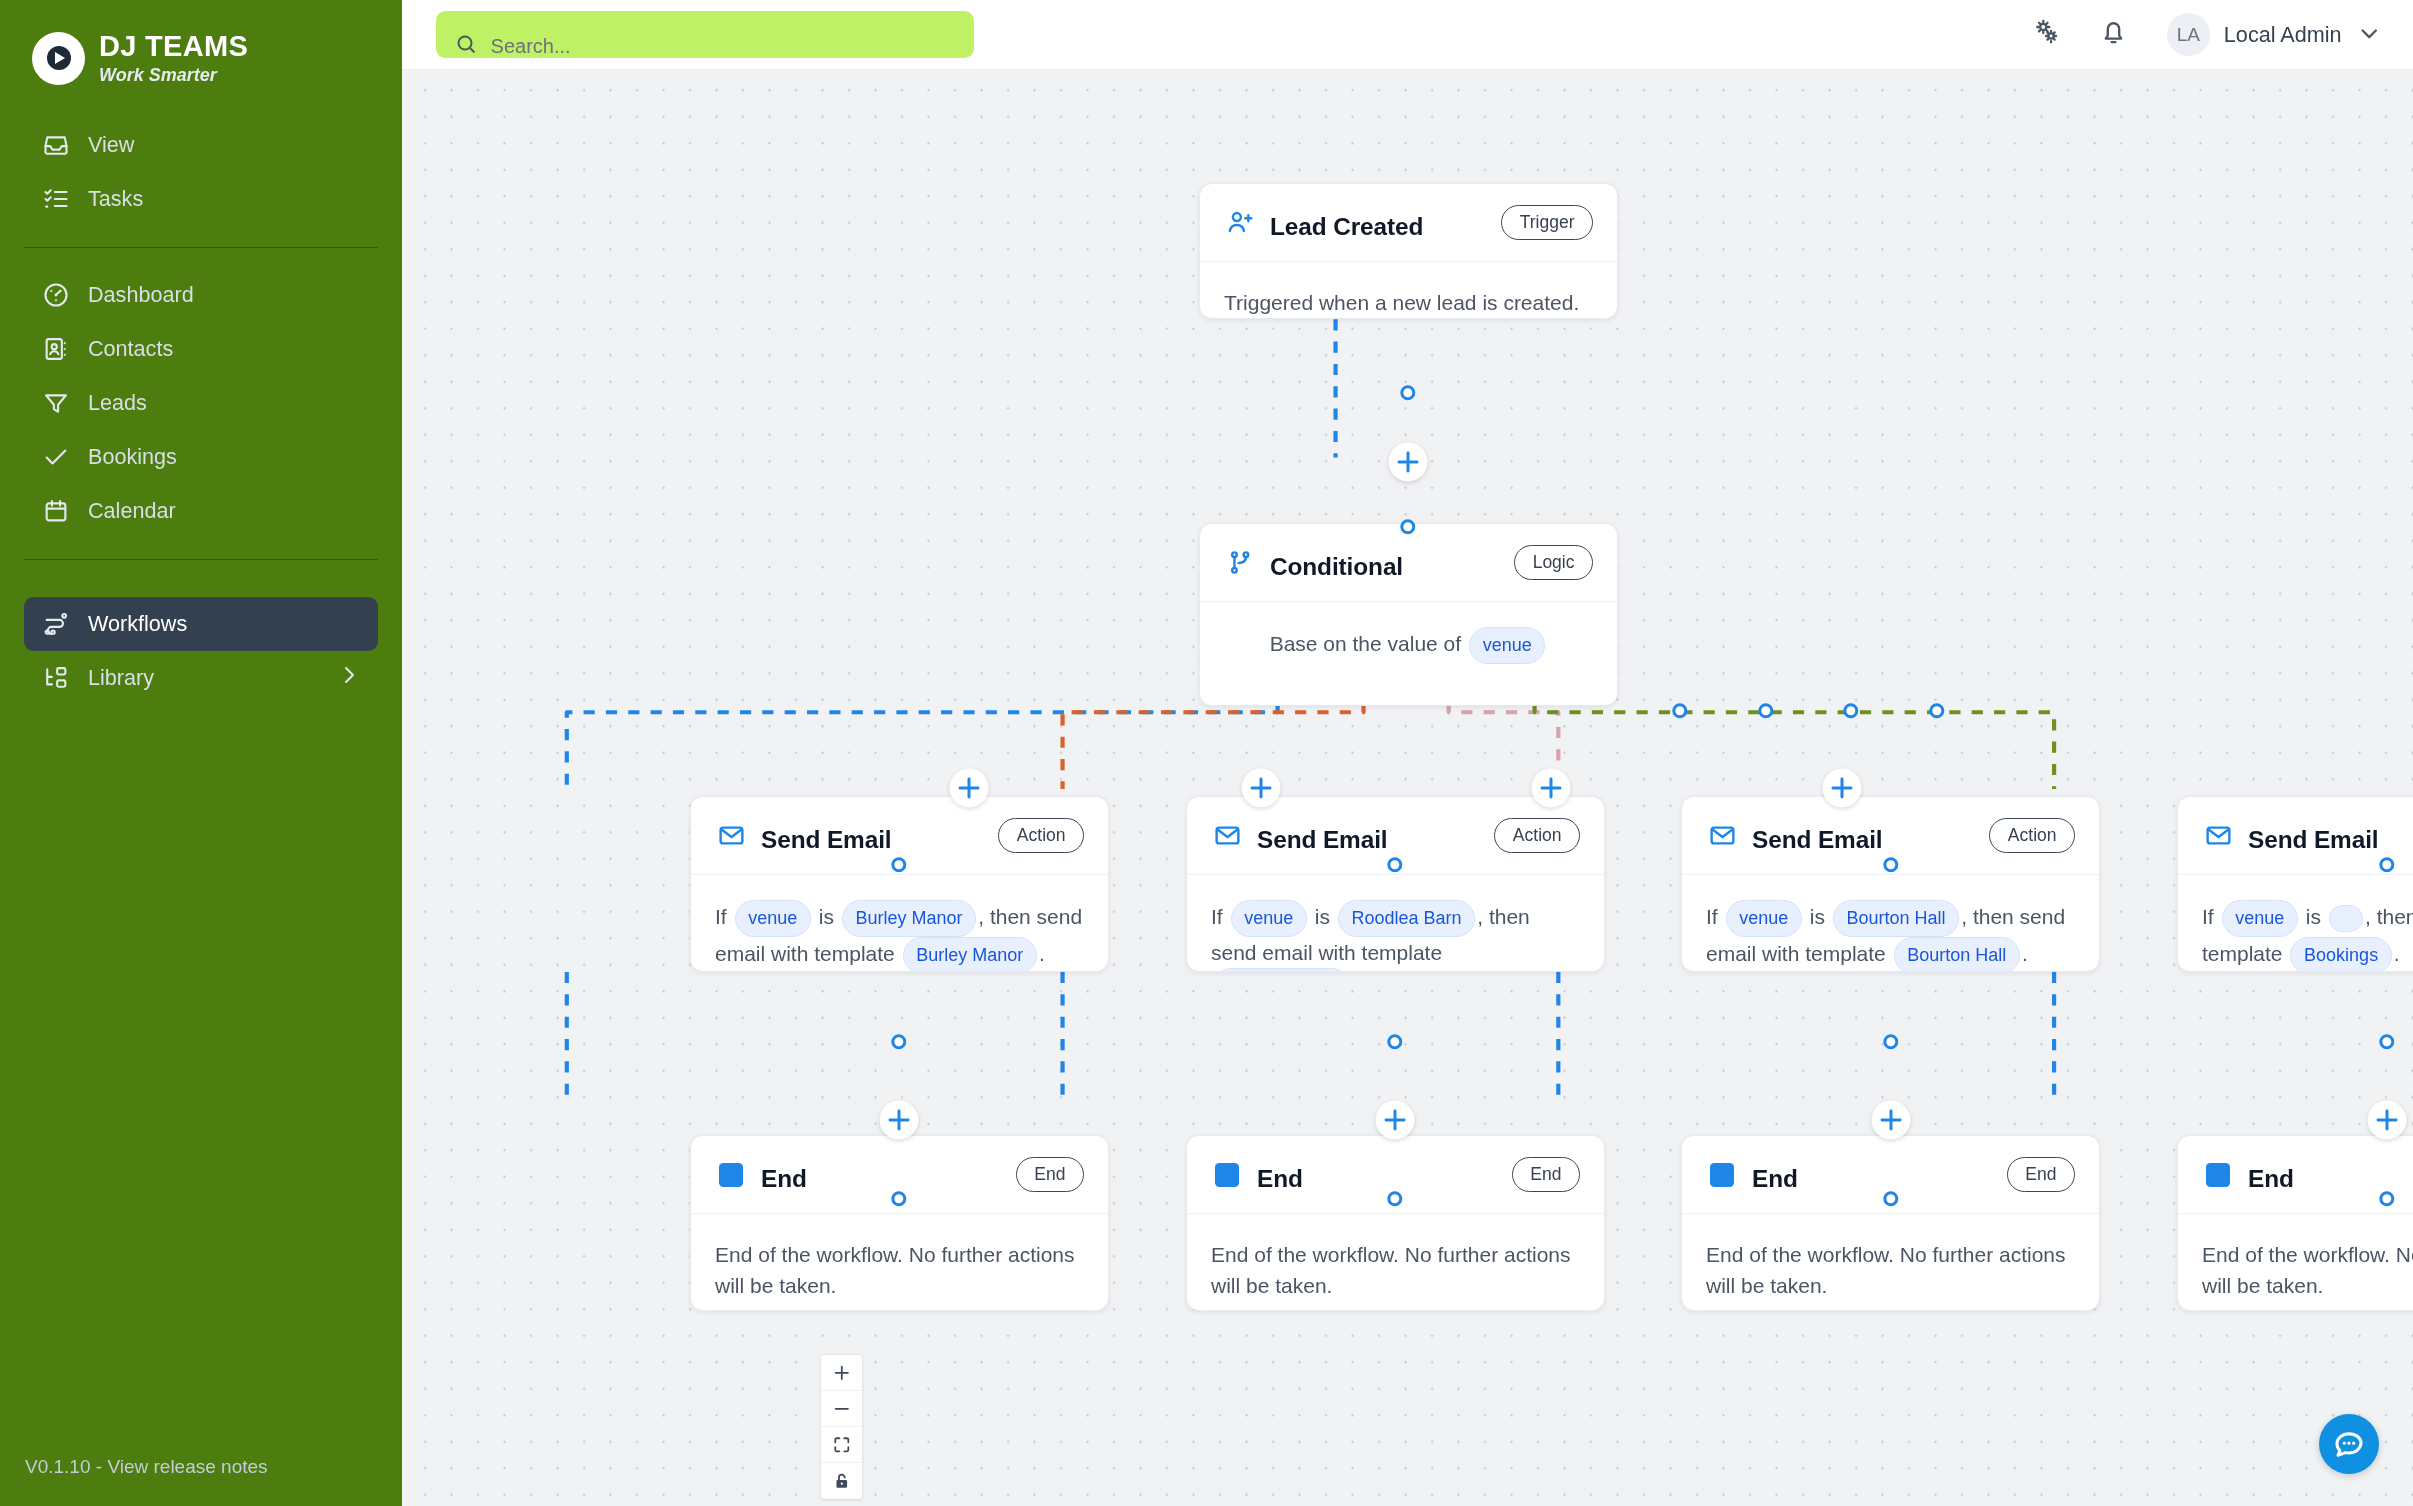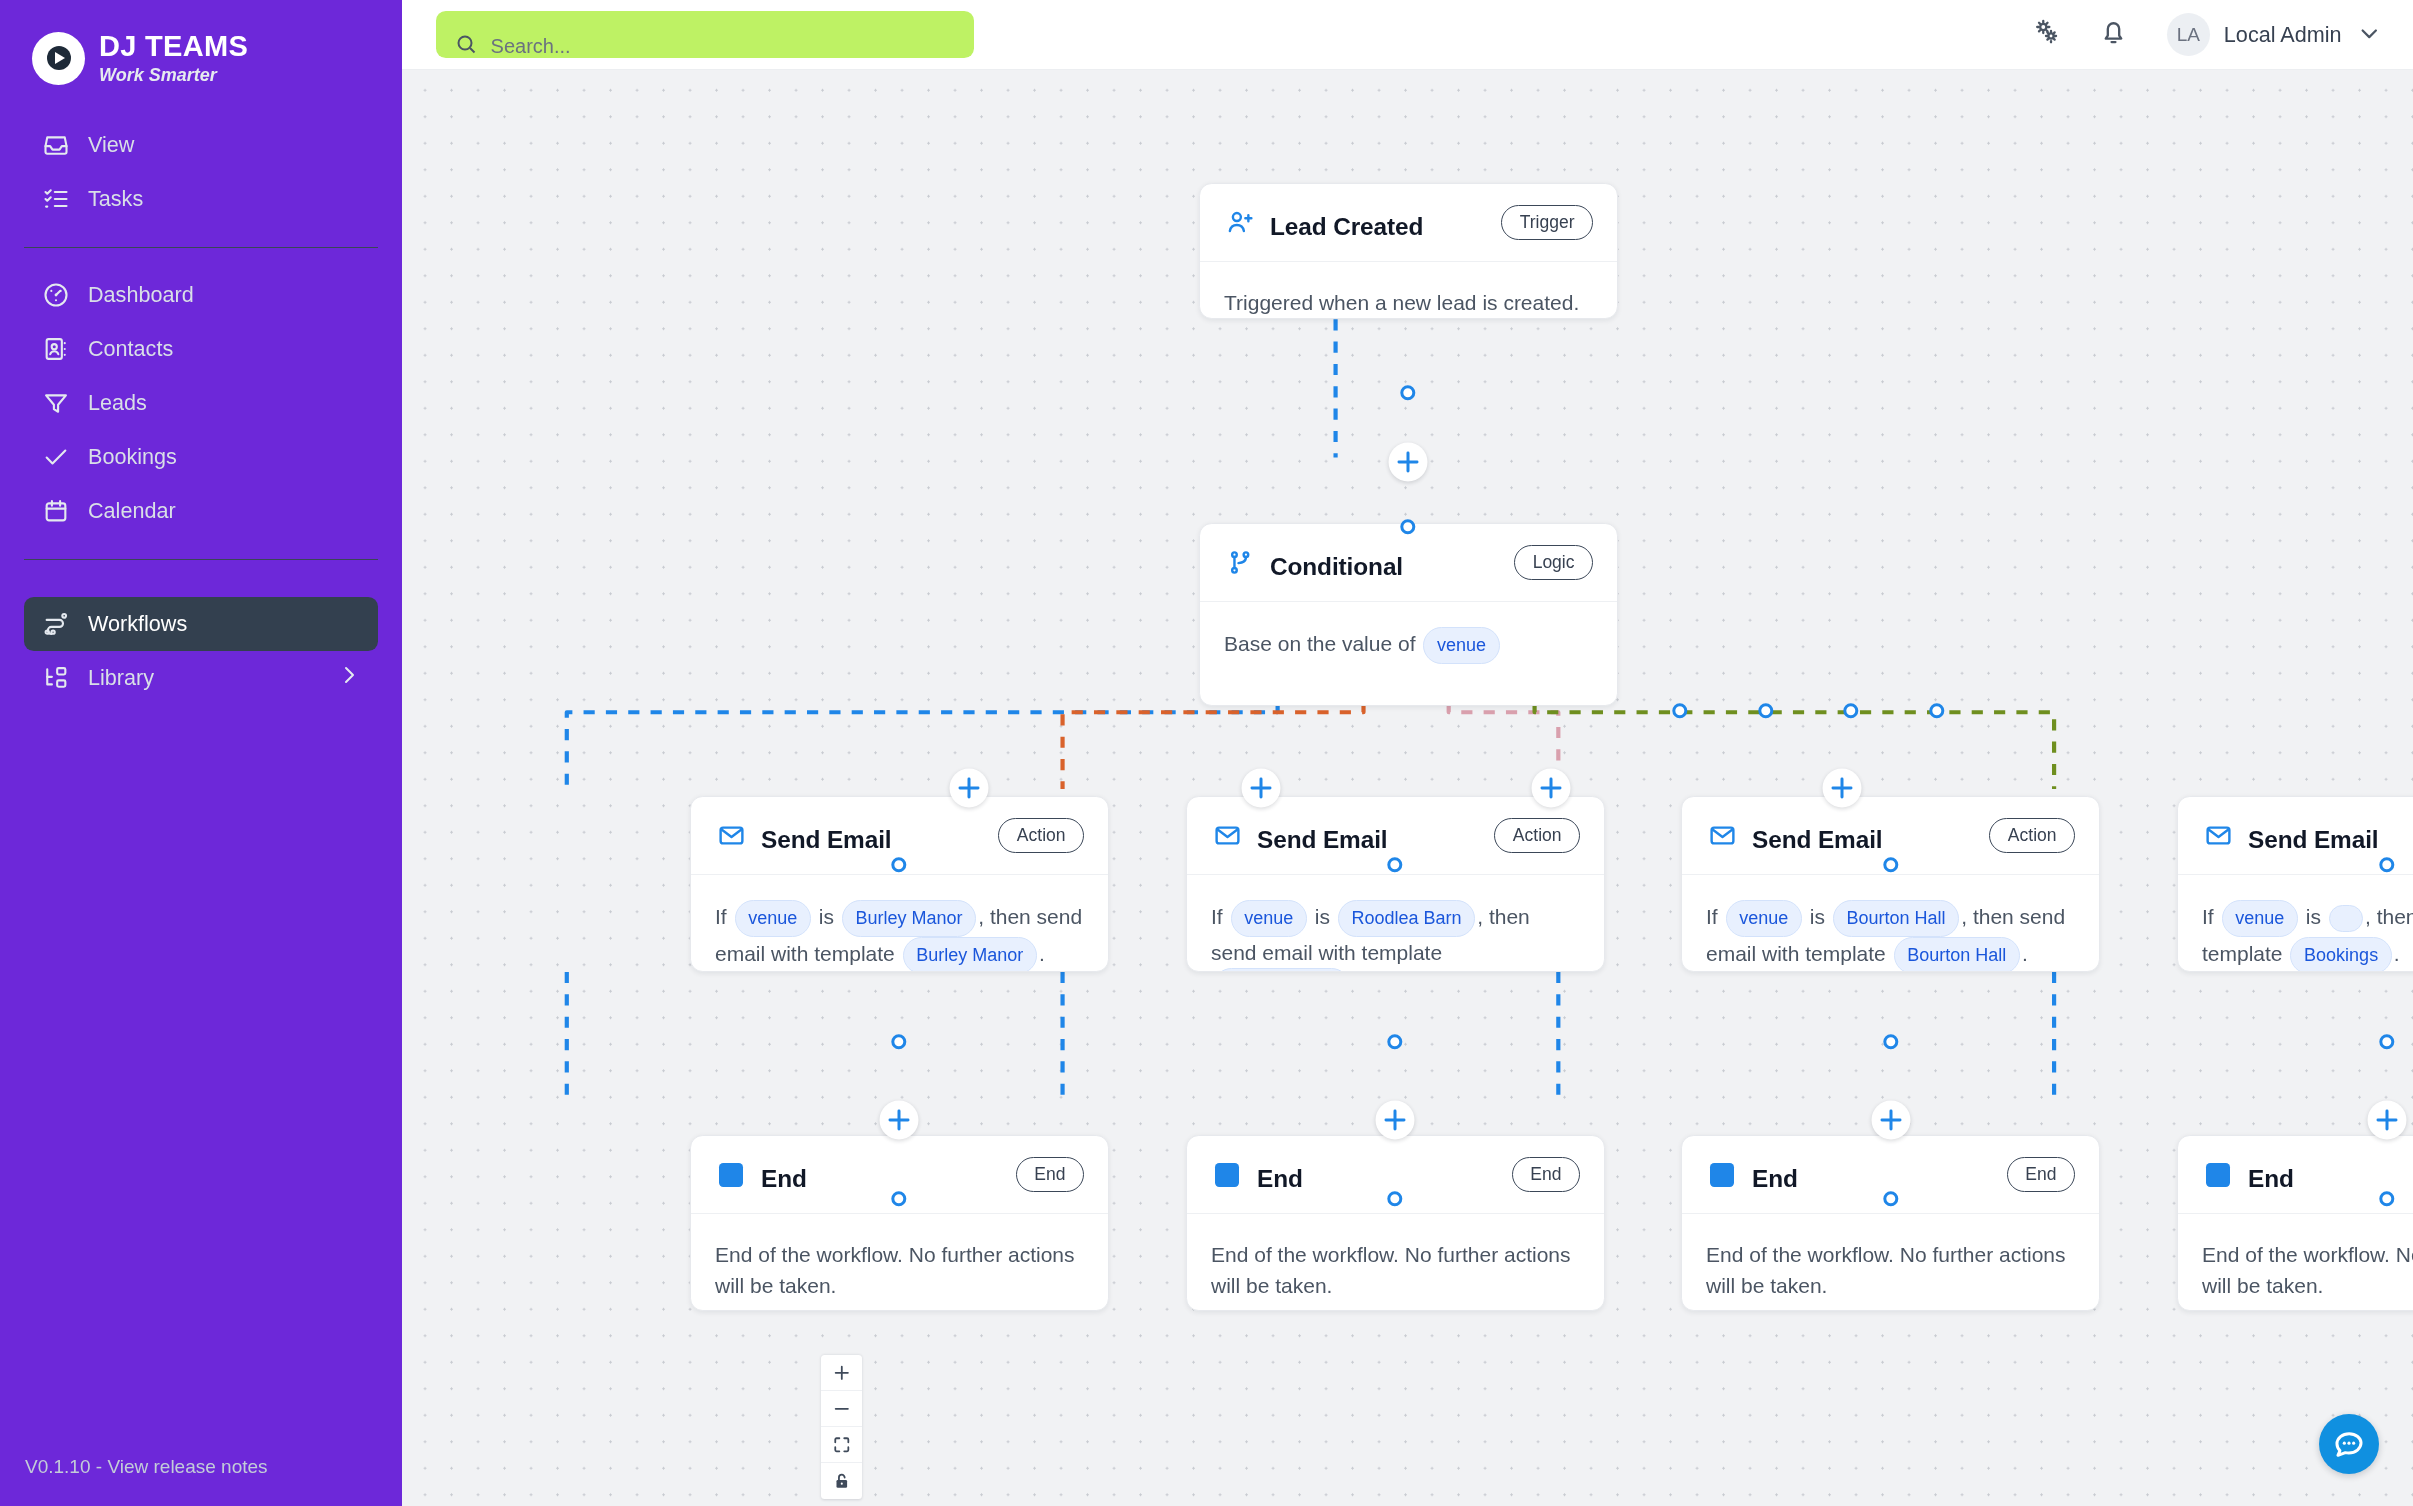--- a/index.html
+++ b/index.html
@@ -8,21 +8,21 @@
     font-family: "Liberation Sans", sans-serif;
     background: #f1f2f4;
     color: #1f2937;
     -webkit-font-smoothing: antialiased;
   }
   .app { display: flex; width: 2413px; height: 1506px; position: relative; }
 
   
   .sidebar {
     width: 402px; height: 1506px; flex: 0 0 402px;
-    background: #6d28d9; color: #d7dde5;
+    background: #4d7c0f; color: #d7dde5;
     display: flex; flex-direction: column;
     position: relative;
   }
   .brand { display: flex; align-items: center; gap: 14px; padding: 25px 0 0 32px; height: 91px; }
   .brand-logo {
     width: 53px; height: 53px; border-radius: 50%;
     background: #ffffff; position: relative; flex: 0 0 53px;
   }
   .brand-logo::after {
     content: ""; position: absolute; left: 50%; top: 50%;
@@ -362,21 +362,21 @@
           </span>
           <span class="node-title">Lead Created</span>
           <span class="node-badge">Trigger</span>
         </div>
         <div class="node-body">Triggered when a new lead is created.</div>
       </div>
       <div class="port" style="left:1006px; top:323px;"></div>
       <div class="plus-btn" style="left:1006px; top:392px;"></div>
       <div class="port" style="left:1006px; top:457px;"></div>
 
-      <div class="node" style="left:797px; top:453px; width:419px; height:183px;">
+      <div class="node" style="left:797px; top:453px; width:419px; height:183px;text-align:center;">
         <div class="node-head">
           <span class="node-icon">
             <svg viewBox="0 0 24 24">
                 <circle cx="7" cy="5.5" r="1.9"></circle>
                 <circle cx="7" cy="18.5" r="1.9"></circle>
                 <circle cx="16.5" cy="5.5" r="1.9"></circle>
                 <path d="M7 7.4v9.2"></path>
                 <path d="M16.5 7.4c0 4-3 4.6-6.2 5.1"></path>
               </svg>
           </span>

